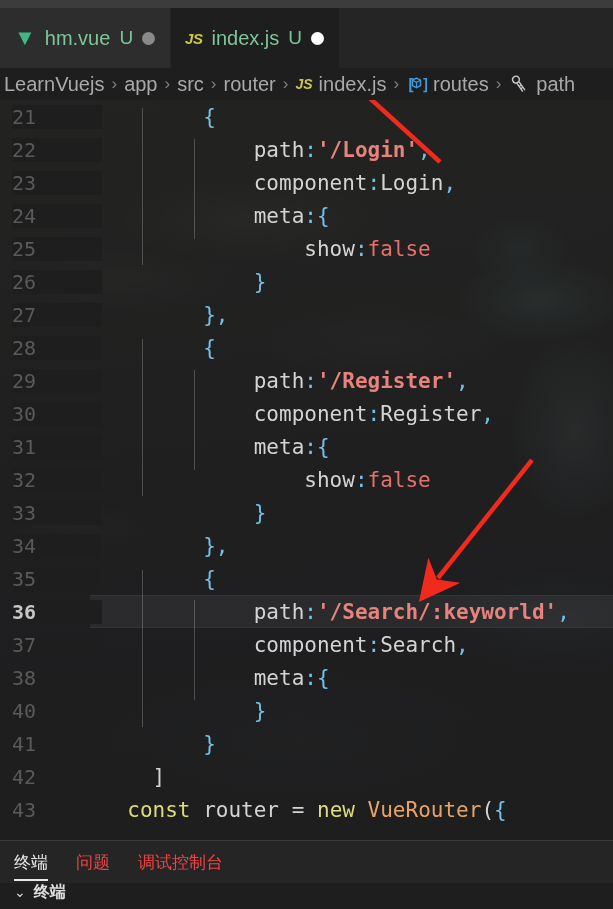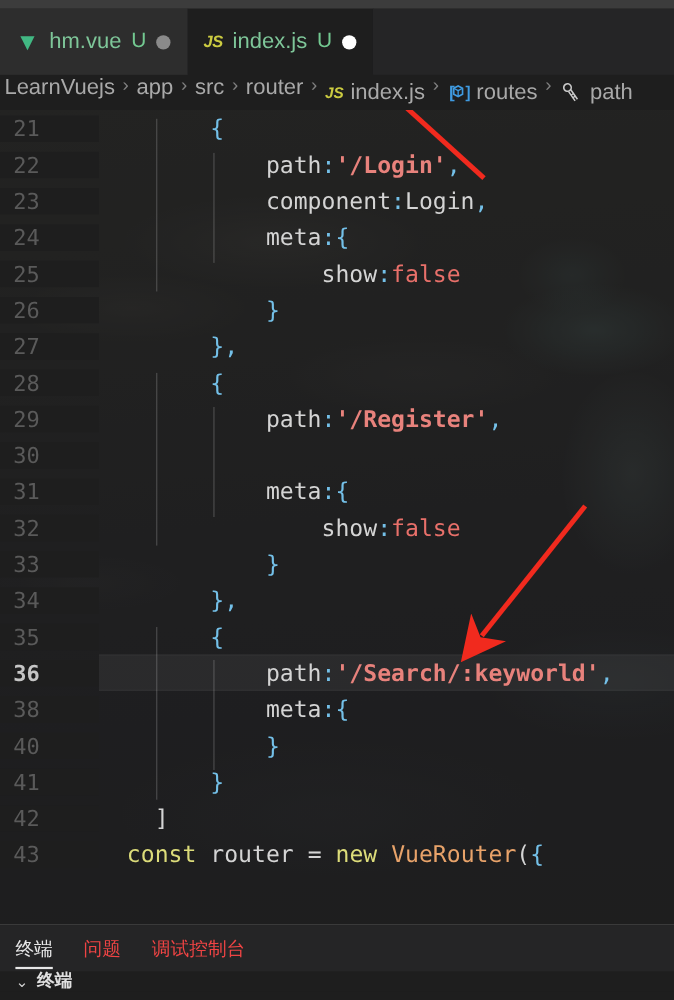--- a/index.html
+++ b/index.html
@@ -28,21 +28,21 @@
               font-family:"Liberation Sans",sans-serif; letter-spacing:-0.5px; }
   .tab-label { white-space:nowrap; }
   .tab-badge { font-size:19px; color:#73c991; }
   .dot { width:13px; height:13px; border-radius:50%; display:inline-block; flex:0 0 auto; }
   .dot.gray { background:#8a8a8a; }
   .dot.white { background:#ffffff; }
   #tab-filler { flex:1; background:#252526; }
 
   
   #breadcrumb {
-    height:32px; background:#1e1e1e; display:flex; 
+    height:32px; background:#1e1e1e; display:flex; align-items:center;
     padding-left:4px; font-size:20px; color:#a9a9a9; gap:6px; white-space:nowrap;
     overflow:hidden;
   }
   .crumb { color:#a9a9a9; cursor:pointer; }
   .crumb-sep { color:#808080; font-size:17px; padding:0 1px; }
   .crumb-group { display:flex; align-items:center; gap:6px; }
   .bc-js { color:#cbcb41; font-size:14px; font-weight:bold; font-style:italic; }
 
   
   #editor {
@@ -73,23 +73,24 @@
     font-family:"DejaVu Sans Mono","Liberation Mono",monospace;
     font-size:21px;
   }
   .line.highlight::before {
     content:""; position:absolute; left:90px; right:0; top:0; bottom:0;
     background:rgba(255,255,255,.055);
     border-top:1px solid rgba(255,255,255,.05);
     border-bottom:1px solid rgba(255,255,255,.05);
   }
   .lineno {
-    width:90px; flex:0 0 90px; text-align:center; padding-right:42px;
+    width:90px; flex:0 0 90px; text-align:left; padding-right:42px;
     color:#5a5a5a; font-size:20px; background:#1e1e1e; position:relative; z-index:3;
     font-family:"DejaVu Sans Mono","Liberation Mono",monospace;
+    margin-left:12px;
   }
   .line.highlight .lineno { color:#c6c6c6; font-weight:bold; }
   .code { position:relative; z-index:2; white-space:pre; padding-left:0; }
 
   
   #guides { position:absolute; left:0; top:0; right:0; bottom:0; pointer-events:none; z-index:1; }
   .guide { position:absolute; width:1px; background:rgba(190,190,190,.30); }
 
   
   .t-plain { color:#d4d4d4; }
@@ -224,20 +225,21 @@
       <div class="line">
         <div class="lineno">28</div>
         <div class="code"><span class="t-plain">        </span><span class="t-punc">{</span></div>
       </div>
       <div class="line">
         <div class="lineno">29</div>
         <div class="code"><span class="t-plain">            </span><span class="t-plain">path</span><span class="t-punc">:</span><span class="t-str">'/Register'</span><span class="t-punc">,</span></div>
       </div>
       <div class="line">
         <div class="lineno">30</div>
+        <div class="code"><span class="t-plain">            </span><span class="t-plain">component</span><span class="t-punc">:</span><span class="t-plain">Register</span><span class="t-punc">,</span></div>
       </div>
       <div class="line">
         <div class="lineno">31</div>
         <div class="code"><span class="t-plain">            </span><span class="t-plain">meta</span><span class="t-punc">:</span><span class="t-punc">{</span></div>
       </div>
       <div class="line">
         <div class="lineno">32</div>
         <div class="code"><span class="t-plain">                </span><span class="t-plain">show</span><span class="t-punc">:</span><span class="t-bool">false</span></div>
       </div>
       <div class="line">
@@ -248,20 +250,24 @@
         <div class="lineno">34</div>
         <div class="code"><span class="t-plain">        </span><span class="t-punc">},</span></div>
       </div>
       <div class="line">
         <div class="lineno">35</div>
         <div class="code"><span class="t-plain">        </span><span class="t-punc">{</span></div>
       </div>
       <div class="line highlight">
         <div class="lineno">36</div>
         <div class="code"><span class="t-plain">            </span><span class="t-plain">path</span><span class="t-punc">:</span><span class="t-str">'/Search/:keyworld'</span><span class="t-punc">,</span></div>
+      </div>
+      <div class="line">
+        <div class="lineno">37</div>
+        <div class="code"><span class="t-plain">            </span><span class="t-plain">component</span><span class="t-punc">:</span><span class="t-plain">Search</span><span class="t-punc">,</span></div>
       </div>
       <div class="line">
         <div class="lineno">38</div>
         <div class="code"><span class="t-plain">            </span><span class="t-plain">meta</span><span class="t-punc">:</span><span class="t-punc">{</span></div>
       </div>
       <div class="line">
         <div class="lineno">40</div>
         <div class="code"><span class="t-plain">            </span><span class="t-punc">}</span></div>
       </div>
       <div class="line">

